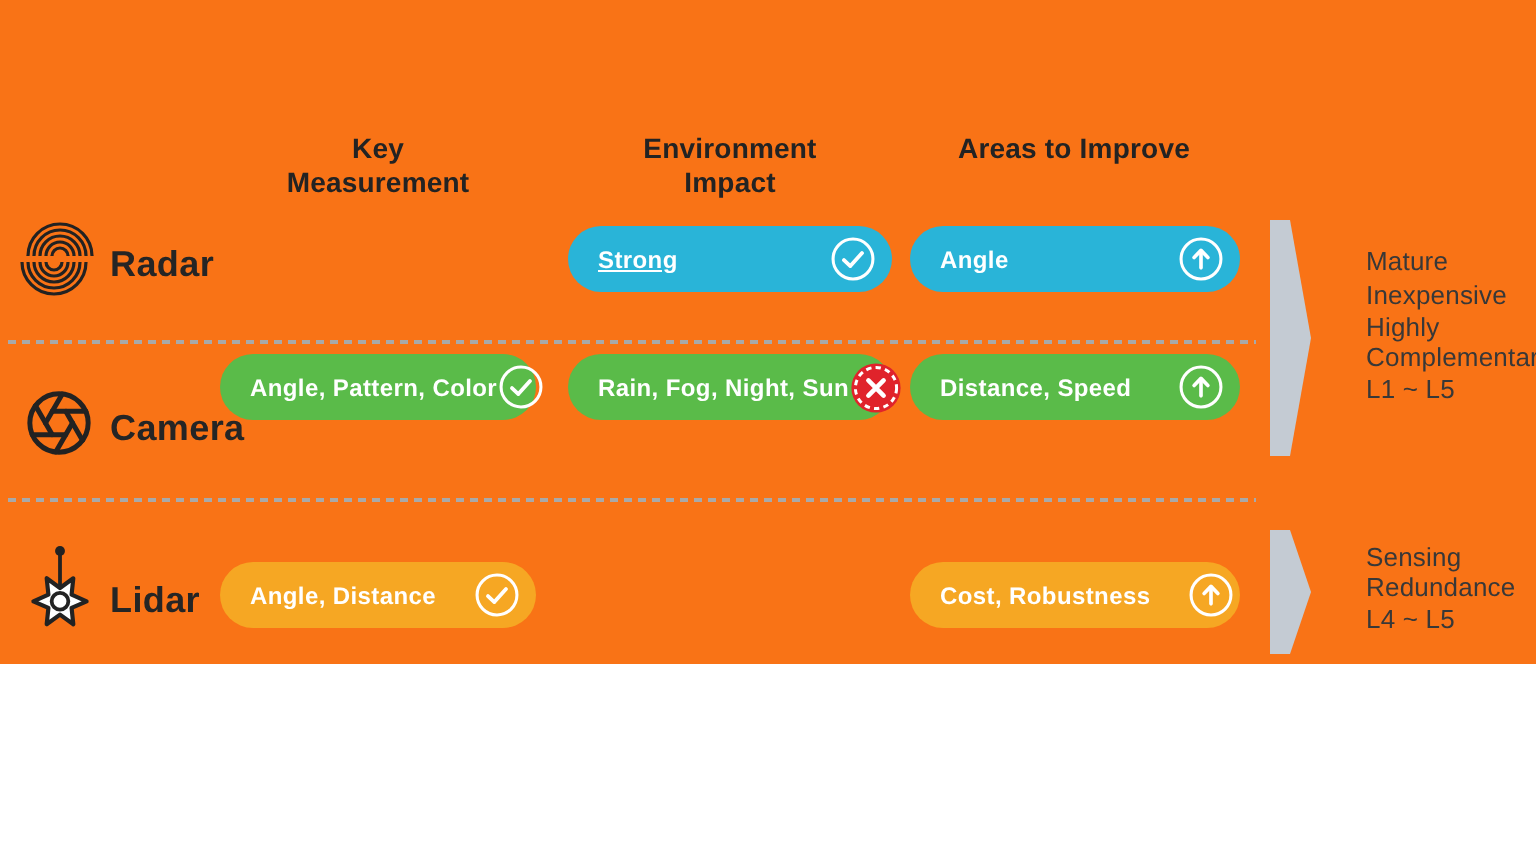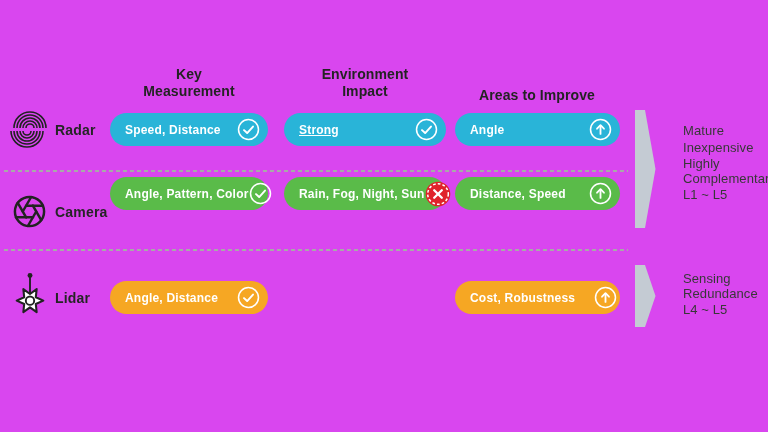--- a/index.html
+++ b/index.html
@@ -2,34 +2,34 @@
 <html><head>
 <meta charset="utf-8">
 <style>
   * { margin:0; padding:0; box-sizing:border-box; }
   html,body { background:#fff; }
   body {
     width:768px; height:432px;
     font-family:"Liberation Sans", sans-serif;
     position:relative; overflow:hidden;
   }
-  .stage { position:absolute; left:0; top:0; width:768px; height:432px; background:#d946ef; }
+  .stage { position:absolute; left:0; top:0; width:768px; height:332px; background:#f97316; }
 
   .col-header {
     position:absolute; top:66px; text-align:center;
     font-weight:bold; font-size:14px; line-height:1.22;
     color:#232323; letter-spacing:.1px;
   }
   .ch1 { left:129px; width:120px; }
   .ch2 { left:303px; width:124px; }
-  .ch3 { left:477px; width:120px;margin-top:21px; }
+  .ch3 { left:477px; width:120px; }
 
   .row-icon { position:absolute; }
   .row-label {
-    position:absolute; left:55px; font-size:14px; font-weight:bold;
+    position:absolute; left:55px; font-size:18px; font-weight:bold;
     color:#252525; letter-spacing:.2px;
   }
 
   .pill {
     position:absolute; height:33px; border-radius:17px;
     display:flex; align-items:center; justify-content:space-between;
     padding:0 8px 0 15px; color:#fff;
   }
   .pill .txt {
     font-size:12px; font-weight:bold; letter-spacing:.2px; white-space:nowrap;
@@ -117,26 +117,20 @@
 
   <div class="col-header ch1">Key Measurement</div>
   <div class="col-header ch2">Environment Impact</div>
   <div class="col-header ch3">Areas to Improve</div>
 
   <svg class="row-icon" style="left:10px;top:111px" width="37" height="37">
       <use href="#i-radar"></use>
     </svg>
   <div class="row-label" style="top:122px">Radar</div>
 
-  <div class="pill c1 r1" style="background: rgb(41, 180, 216);">
-    <span class="txt">Speed, Distance</span>
-    <svg class="badge">
-        <use href="#i-check"></use>
-      </svg>
-  </div>
   <div class="pill c2 r1" style="background: rgb(41, 180, 216); text-decoration: underline;">
     <span class="txt">Strong</span>
     <svg class="badge">
         <use href="#i-check"></use>
       </svg>
   </div>
   <div class="pill c3 r1" style="background: rgb(41, 180, 216);">
     <span class="txt">Angle</span>
     <svg class="badge">
         <use href="#i-up"></use>

